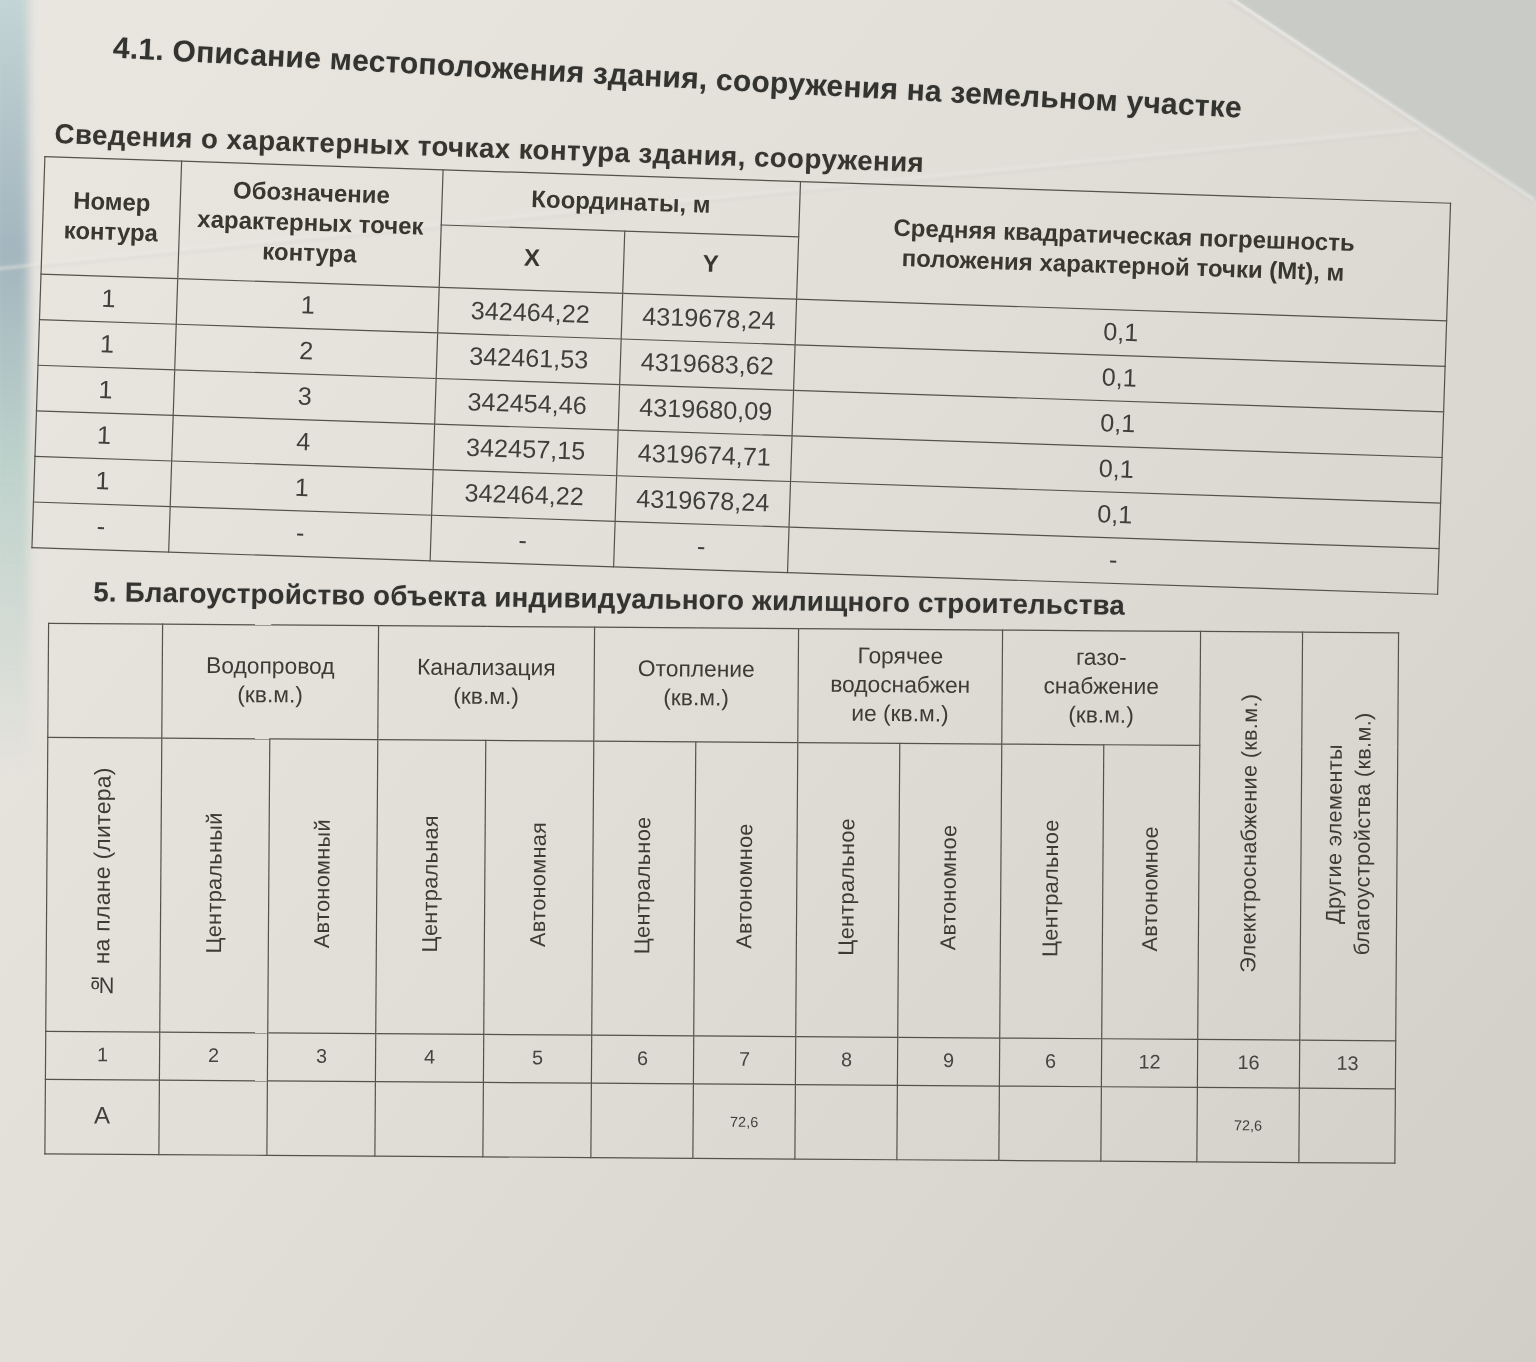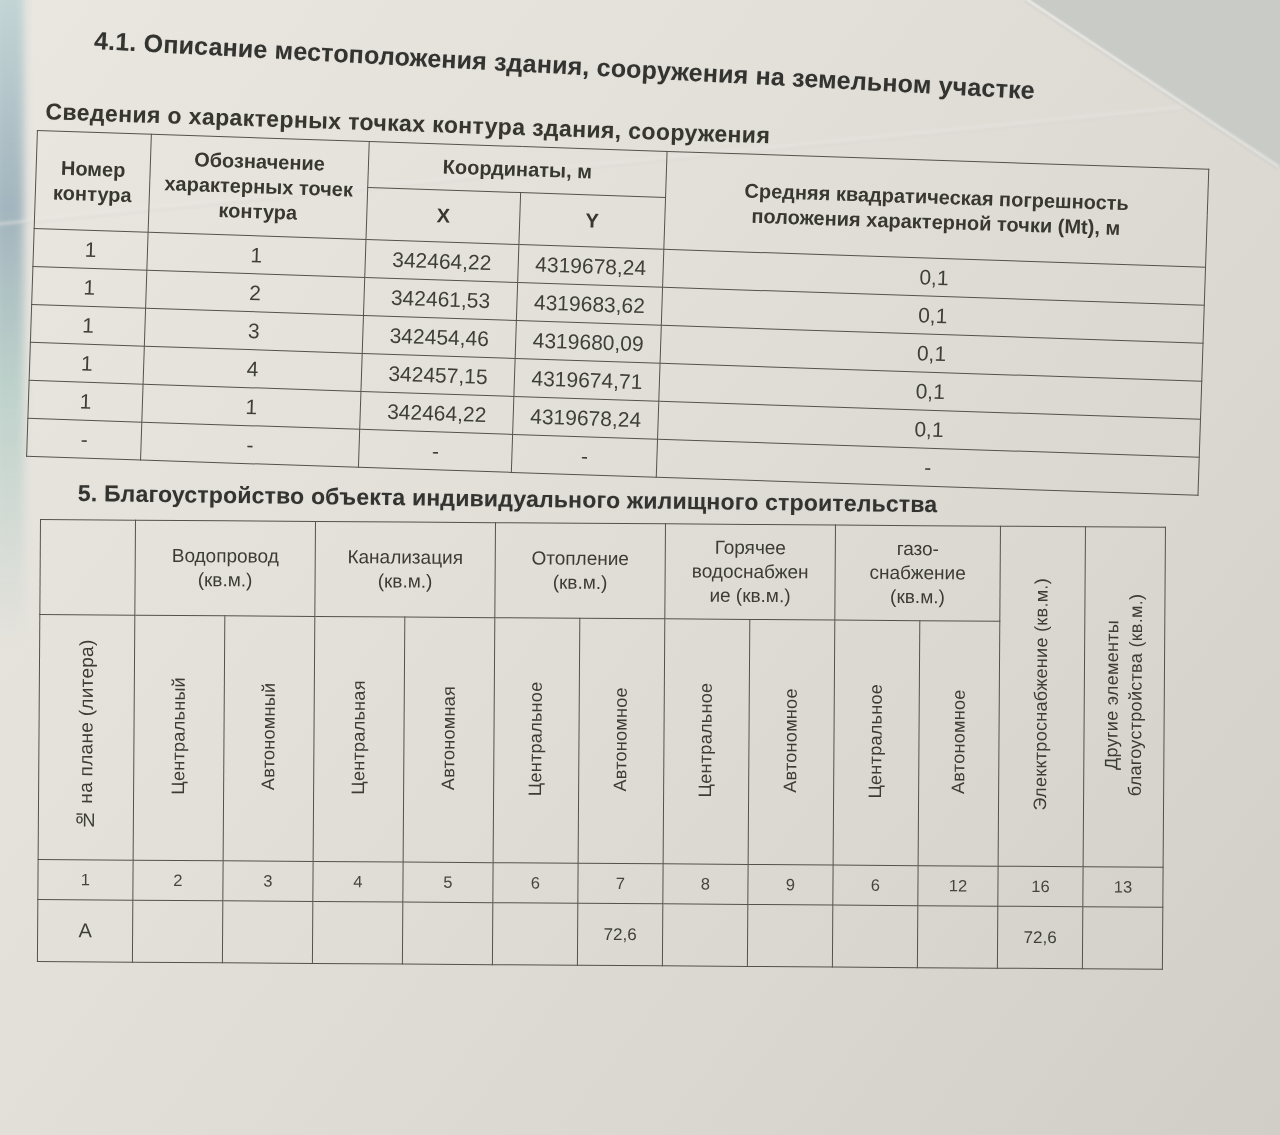--- a/index.html
+++ b/index.html
@@ -59,21 +59,21 @@
   .ghdr { font-size:19px; line-height:1.28; color:#3c3c34; }
   .pre { white-space:pre-line; }
   .vtext {
     writing-mode: vertical-rl; transform: rotate(180deg);
     display:inline-block; font-size:18px; line-height:1.32;
     letter-spacing:.3px; color:#3c3c34; white-space:nowrap;
   }
   .vtext.pre { white-space:pre-line; }
   .vplan { font-size:19px; }
   .t2 .nums td { font-size:16.5px; color:#45453f; padding:2px; }
-  .t2 .drow td { font-size:17px; color:#3f3f39; }
+  .t2 .drow td { font-size:12px; color:#3f3f39; }
   .t2 .drow .litera { font-size:20px; }
   .title5 {
     position:absolute; left:78px; top:480px; width:1120px;
     font-size:23px; font-weight:bold; letter-spacing:.2px; color:#333330;
     transform: rotate(.75deg); transform-origin:left top;
     text-shadow:0 0 1px rgba(55,55,50,.25);
   }
   .section2 {
     position:absolute; left:40px; top:519px; width:1128px;
     transform: rotate(.4deg); transform-origin:left top;

